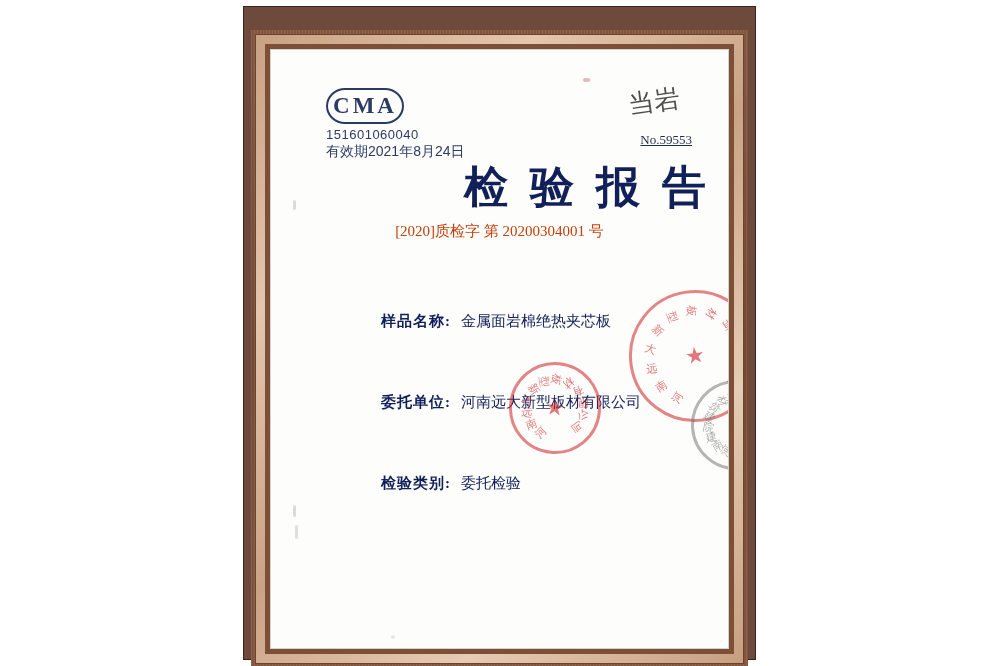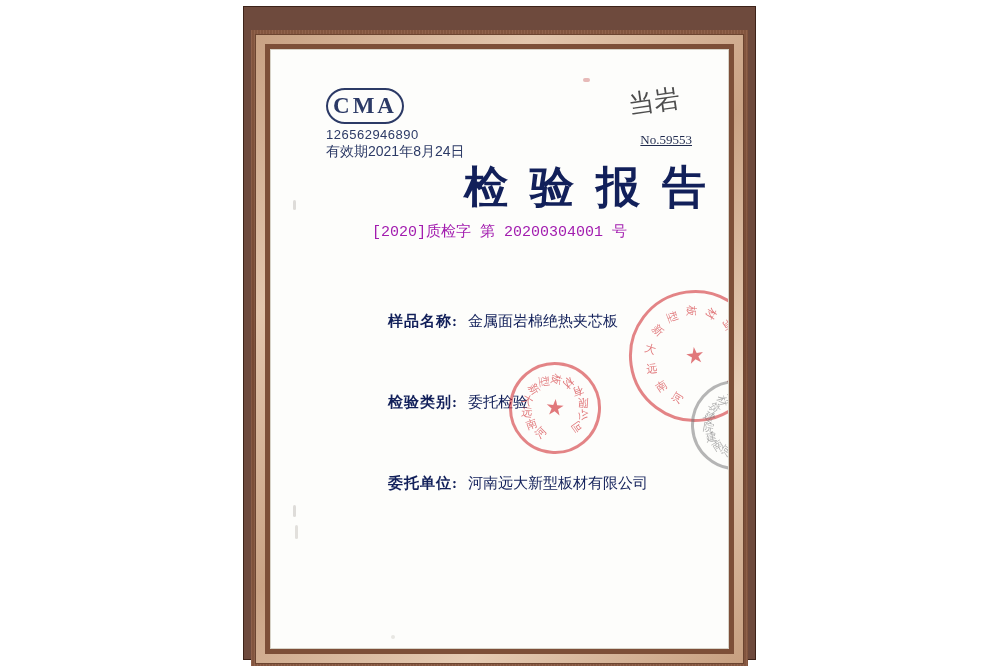--- a/index.html
+++ b/index.html
@@ -145,28 +145,28 @@
     font-family: "Liberation Serif", serif;
   }
 
   .cert-subtitle {
     position: absolute;
     left: 0;
     right: 0;
     top: 172px;
     text-align: center;
     font-size: 15px;
-    color: #a21caf;
-    font-family: Liberation Mono, monospace;
+    color: #c2410c;
+    font-family: Liberation Serif, serif;
   }
 
   
   .fields {
     position: absolute;
-    left: 117px;
+    left: 110px;
     top: 262px;
     width: 330px;
   }
   .field-row {
     display: flex;
     align-items: baseline;
     margin-bottom: 62px;
     font-size: 15px;
     color: #12205a;
     font-family: "Liberation Serif", serif;
@@ -266,43 +266,43 @@
 <div id="page">
 
   <div class="cert-frame">
     <div class="cert-frame-inner1">
       <div class="cert-frame-inner2">
         <div class="cert-frame-inner3">
           <div class="cert-page">
 
             <div class="cma-block">
               <div class="cma-logo">CMA</div>
-              <div class="cma-num">126562946890</div>
+              <div class="cma-num">151601060040</div>
               <div class="cma-valid">有效期2021年8月24日</div>
             </div>
 
             <div class="handmark">当岩</div>
 
             <div class="report-no">No.59553</div>
 
             <div class="cert-title">检验报告</div>
             <div class="cert-subtitle">[2020]质检字  第 20200304001 号</div>
 
             <div class="fields">
               <div class="field-row">
                 <span class="field-label">样品名称:</span>
                 <span class="field-value">金属面岩棉绝热夹芯板</span>
               </div>
               <div class="field-row">
+                <span class="field-label">委托单位:</span>
+                <span class="field-value">河南远大新型板材有限公司</span>
+              </div>
+              <div class="field-row">
                 <span class="field-label">检验类别:</span>
                 <span class="field-value">委托检验</span>
-              </div>
-              <div class="field-row">
-                <span class="field-label">委托单位:</span>
-                <span class="field-value">河南远大新型板材有限公司</span>
               </div>
             </div>
 
             <div class="seal seal-red" id="seal-big-red">
               <div class="seal-text-ring">
                   <span style="transform: rotate(-140deg) translate(0px, -50px) rotate(90deg);">河</span>
                   <span style="transform: rotate(-114.545deg) translate(0px, -50px) rotate(90deg);">南</span>
                   <span style="transform: rotate(-89.0909deg) translate(0px, -50px) rotate(90deg);">远</span>
                   <span style="transform: rotate(-63.6364deg) translate(0px, -50px) rotate(90deg);">大</span>
                   <span style="transform: rotate(-38.1818deg) translate(0px, -50px) rotate(90deg);">新</span>

